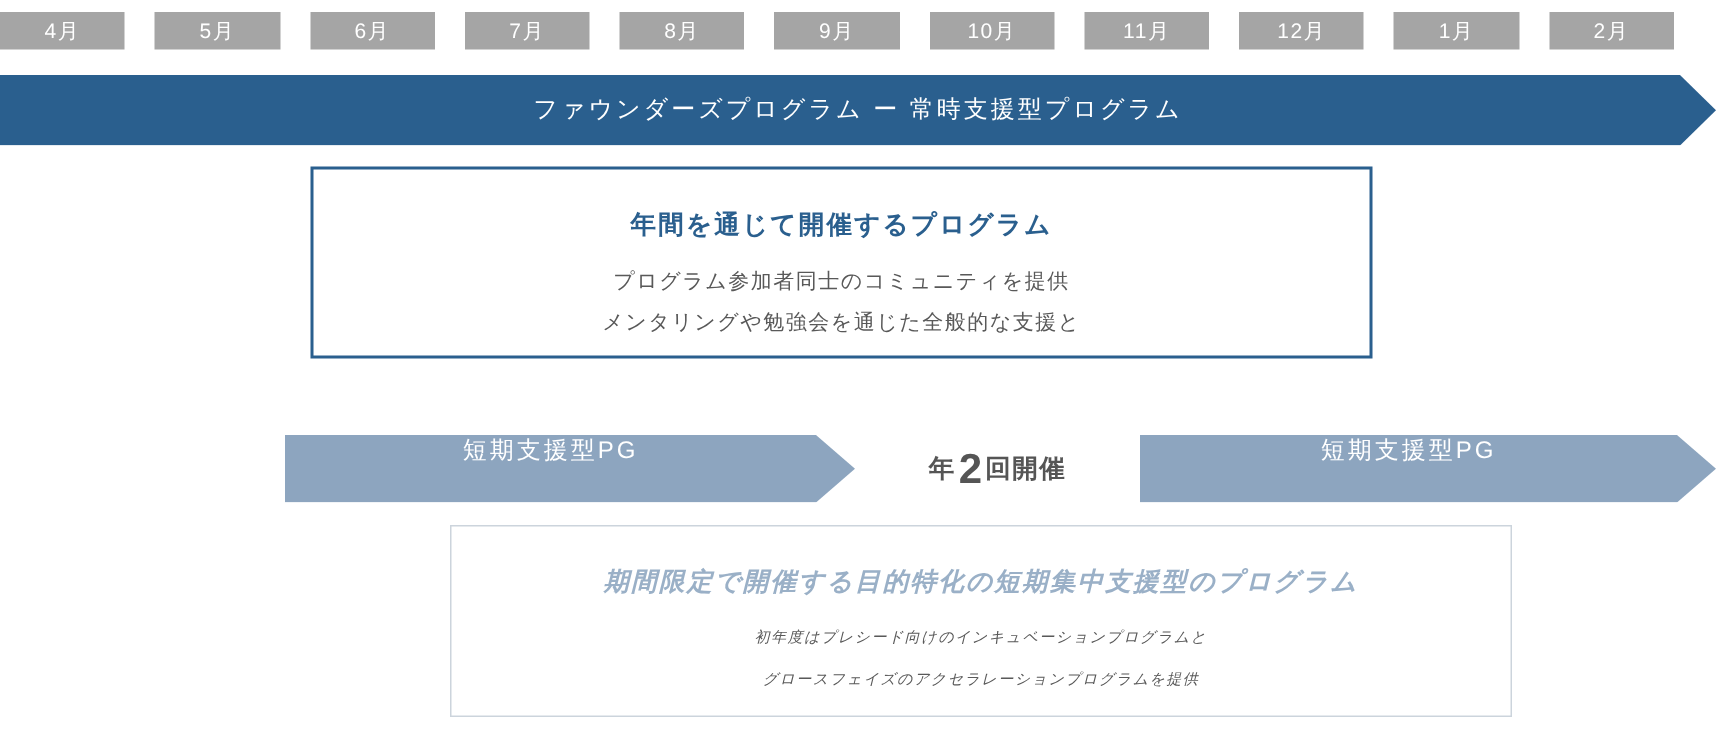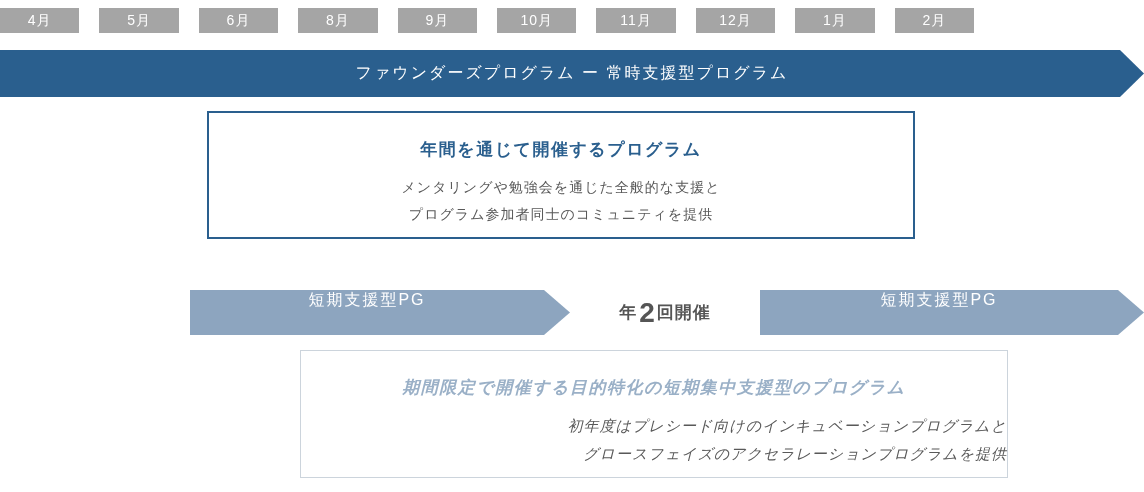--- a/index.html
+++ b/index.html
@@ -14,21 +14,21 @@
   html,body{background:#ffffff;}
   body{font-family:"Liberation Sans","DejaVu Sans",sans-serif;}
   .canvas{
     position:relative;
     width:1144px;height:492px;
     background:#ffffff;
     overflow:hidden;
   }
   
   .months-row{
-    position:absolute;left:0;top:8px;width:974px;height:25px;
+    position:absolute;left:0;top:8px;width:1116px;height:25px;
     display:flex;gap:20px;
   }
   .month-cell{
     flex:1;
     background:var(--month-bg);
     color:#ffffff;
     font-size:14px;
     letter-spacing:1px;
     display:flex;align-items:center;justify-content:center;
   }
@@ -96,52 +96,52 @@
     font-style:italic;
   }
   .box2 .box-title{
     margin-top:25px;
     font-size:17px;
     font-weight:bold;
     color:var(--box2-title);
     letter-spacing:1.5px;
   }
   .box2 .box-desc{
-    font-size:15px;
+    font-size:10px;
     line-height:28px;
-    text-align:right;
   }
 </style>
 </head>
 <body>
 
 <div class="canvas">
 
   <div class="months-row">
     <div class="month-cell">4月</div>
     <div class="month-cell">5月</div>
     <div class="month-cell">6月</div>
+    <div class="month-cell">7月</div>
     <div class="month-cell">8月</div>
     <div class="month-cell">9月</div>
     <div class="month-cell">10月</div>
     <div class="month-cell">11月</div>
     <div class="month-cell">12月</div>
     <div class="month-cell">1月</div>
     <div class="month-cell">2月</div>
   </div>
 
   <div class="banner-arrow">
     <span>ファウンダーズプログラム ー 常時支援型プログラム</span>
   </div>
 
   <div class="box box1">
     <div class="box-title">年間を通じて開催するプログラム</div>
     <div class="box-desc-block">
+      <div class="box-desc">プログラム参加者同士のコミュニティを提供</div>
       <div class="box-desc">メンタリングや勉強会を通じた全般的な支援と</div>
-      <div class="box-desc">プログラム参加者同士のコミュニティを提供</div>
     </div>
   </div>
 
   <div class="short-arrow arrow-left">
     <span>短期支援型PG</span>
   </div>
 
   <div class="frequency-label">
     <span class="freq-small">年</span>
     <span class="freq-big">2</span>

